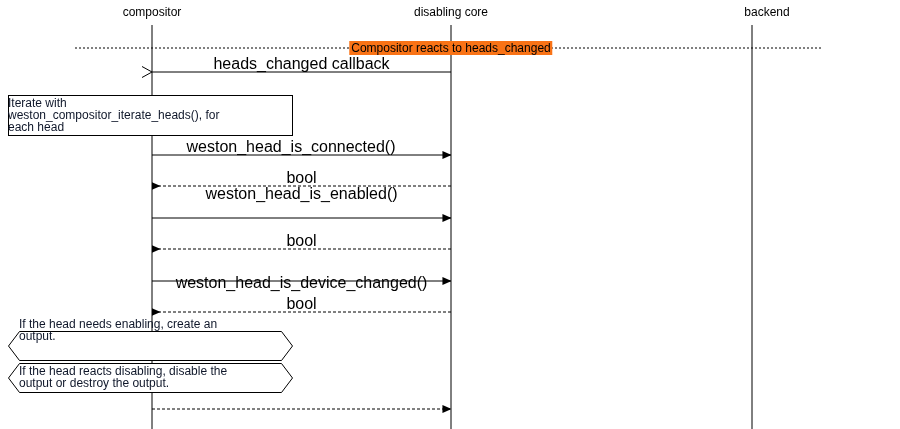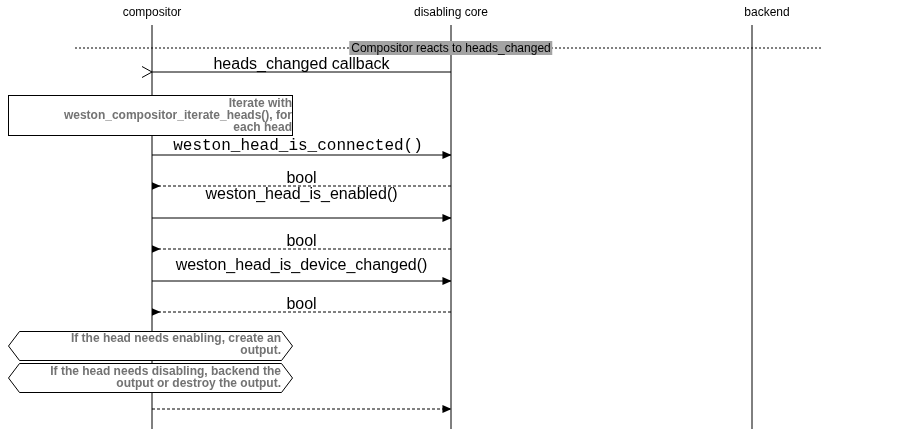--- a/index.html
+++ b/index.html
@@ -19,44 +19,43 @@
     color:#000;
     white-space:nowrap;
     line-height:14px;
   }
 
   .divider-label{
     position:absolute;
     transform:translate(-50%,-50%);
     font-size:12px;
     color:#000;
-    background:#a3a3a3;
+    background:#f97316;
     padding:0 2px;
     white-space:nowrap;
     line-height:14px;
     text-align:center;
   }
 
   .msg-label{
     position:absolute;
     transform:translateX(-50%);
     font-size:16px;
     color:#000;
     white-space:nowrap;
     line-height:13px;
   }
 
   .note-text{
     position:absolute;
     font-size:12px;
-    color:#737373;
-    text-align:right;
+    color:#0f172a;
+    text-align:left;
     line-height:12px;
     white-space:pre-line;
-    font-weight:bold;
   }
 </style>
 </head>
 <body>
 
 <div id="diagram">
   <svg width="900" height="429">
     <defs>
       <marker id="arrow-filled-right" viewBox="0 0 10 10" refX="9.5" refY="5" markerWidth="9" markerHeight="9" orient="auto-start-reverse">
         <path d="M 0 0.6 L 10 5 L 0 9.4 z" fill="#000"></path>
@@ -91,27 +90,27 @@
         <polygon points="19.5,331.5 281.5,331.5 292.5,346 281.5,360.5 19.5,360.5 8.5,346" fill="#ffffff" stroke="#000000" stroke-width="1"></polygon>
         <polygon points="19.5,363.5 281.5,363.5 292.5,378 281.5,392.5 19.5,392.5 8.5,378" fill="#ffffff" stroke="#000000" stroke-width="1"></polygon>
       </g>
   </svg>
   <div id="labels-layer">
       <div class="participant-label" style="left: 152px; top: 5px;">compositor</div>
       <div class="participant-label" style="left: 451px; top: 5px;">disabling core</div>
       <div class="participant-label" style="left: 752px; top: 5px; margin-left: 15px;">backend</div>
       <div class="divider-label" style="left: 451px; top: 48px;">Compositor reacts to heads_changed</div>
       <div class="msg-label" style="left: 301.5px; top: 57px;">heads_changed callback</div>
-      <div class="msg-label" style="left: 298px; top: 140px; font-family: Liberation Mono, monospace;">weston_head_is_connected()</div>
+      <div class="msg-label" style="left: 291px; top: 140px;">weston_head_is_connected()</div>
       <div class="msg-label" style="left: 301.5px; top: 171px;">bool</div>
       <div class="msg-label" style="left: 301.5px; top: 187px;">weston_head_is_enabled()</div>
       <div class="msg-label" style="left: 301.5px; top: 234px;">bool</div>
-      <div class="msg-label" style="left: 301.5px; top: 258px;">weston_head_is_device_changed()</div>
+      <div class="msg-label" style="left: 301.5px; top: 276px;">weston_head_is_device_changed()</div>
       <div class="msg-label" style="left: 301.5px; top: 297px;">bool</div>
       <div class="note-text" style="left: 8px; top: 97px; width: 284px;">Iterate with
 weston_compositor_iterate_heads(), for
 each head</div>
-      <div class="note-text" style="left: 19px; top: 332px; width: 262px;">If the head needs enabling, create an
+      <div class="note-text" style="left: 19px; top: 318px; width: 262px;">If the head needs enabling, create an
 output.</div>
-      <div class="note-text" style="left: 19px; top: 365px; width: 262px;">If the head needs disabling, backend the
+      <div class="note-text" style="left: 19px; top: 365px; width: 262px;">If the head reacts disabling, disable the
 output or destroy the output.</div>
     </div>
 </div>
 
 </body></html>

